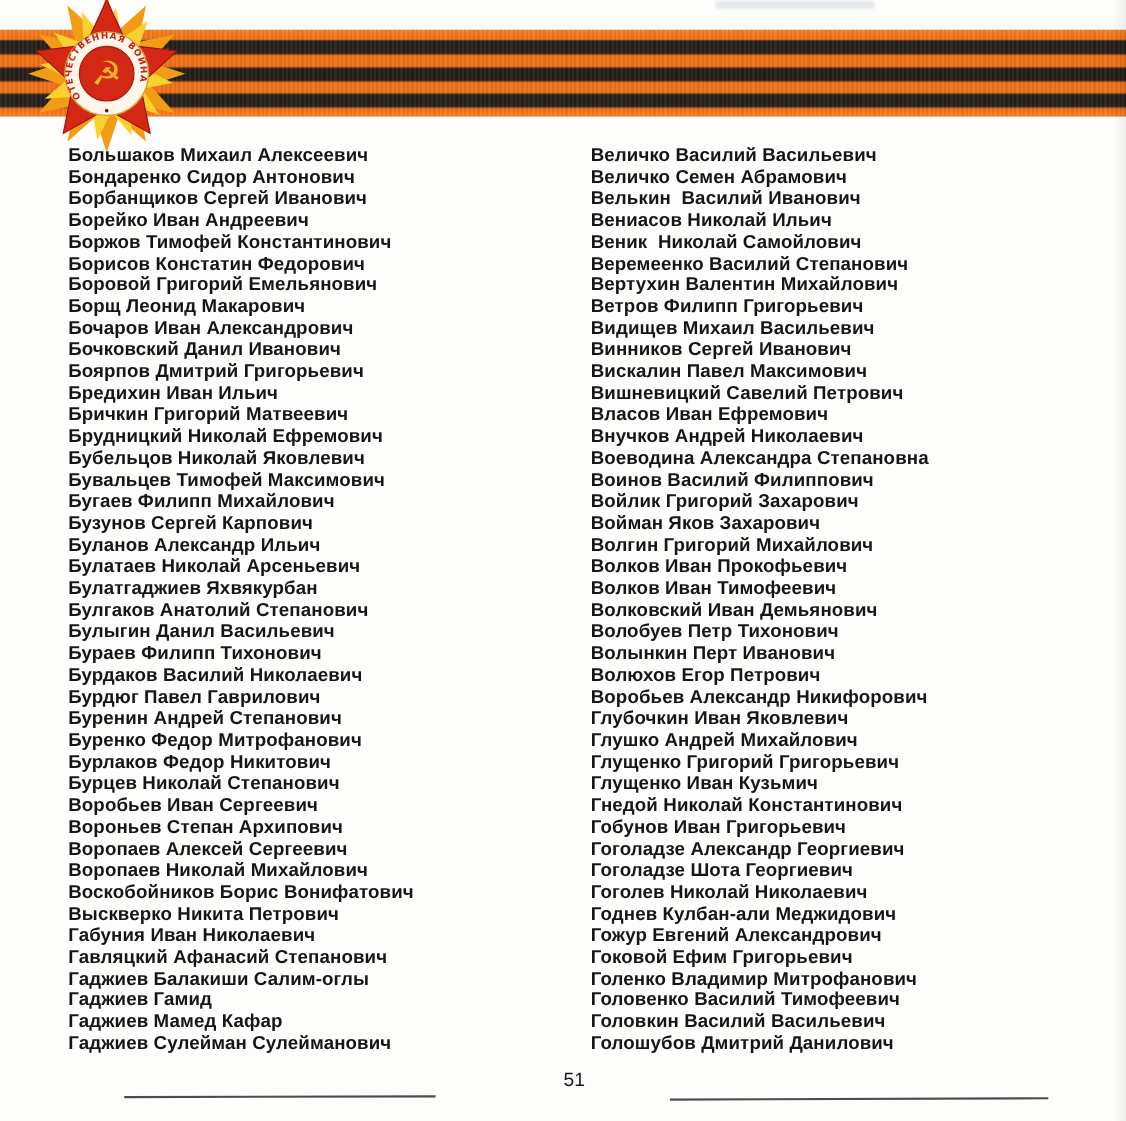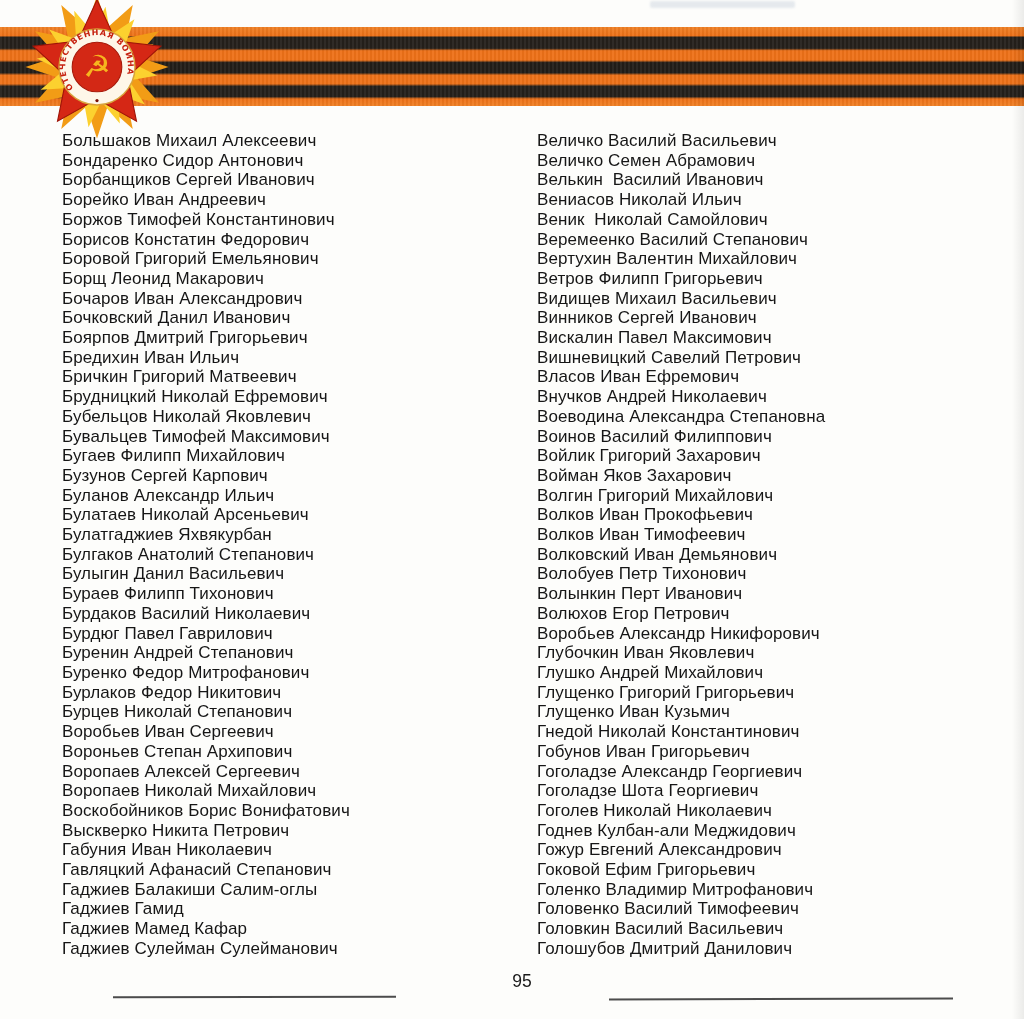--- a/index.html
+++ b/index.html
@@ -38,20 +38,21 @@
   }
   .emblem{position:absolute;left:24px;top:-6px;width:146px;height:146px;}
   .emblem svg{width:100%;height:100%;}
   .columns{position:absolute;left:0;top:131px;width:1024px;}
   .col{
     position:absolute;top:0;
     font-size:17px;line-height:19.7px;
     letter-spacing:.1px;
     white-space:pre;
     color:#161616;
+    font-weight:bold;
   }
   .col-left{left:62px;width:420px;}
   .col-right{left:537px;width:420px;}
   .footer-line{position:absolute;height:0;border-top:2px solid #4c4c4c;}
   .footer-line.left{left:113px;top:996px;width:283px;transform:rotate(-0.15deg);}
   .footer-line.right{left:609px;top:998px;width:344px;transform:rotate(-0.2deg);}
   .page-number{
     position:absolute;left:472px;top:971px;width:100px;
     text-align:center;font-size:17.5px;color:#1a1a1a;
   }
@@ -88,17 +89,17 @@
       <text x="100" y="114" text-anchor="middle" font-size="42" fill="#f6b51e" font-family="DejaVu Sans, sans-serif">☭</text>
     </svg>
   </div>
 
   <div class="columns">
     <div class="col col-left"><div class="name-row">Большаков Михаил Алексеевич</div><div class="name-row">Бондаренко Сидор Антонович</div><div class="name-row">Борбанщиков Сергей Иванович</div><div class="name-row">Борейко Иван Андреевич</div><div class="name-row">Боржов Тимофей Константинович</div><div class="name-row">Борисов Констатин Федорович</div><div class="name-row">Боровой Григорий Емельянович</div><div class="name-row">Борщ Леонид Макарович</div><div class="name-row">Бочаров Иван Александрович</div><div class="name-row">Бочковский Данил Иванович</div><div class="name-row">Боярпов Дмитрий Григорьевич</div><div class="name-row">Бредихин Иван Ильич</div><div class="name-row">Бричкин Григорий Матвеевич</div><div class="name-row">Брудницкий Николай Ефремович</div><div class="name-row">Бубельцов Николай Яковлевич</div><div class="name-row">Бувальцев Тимофей Максимович</div><div class="name-row">Бугаев Филипп Михайлович</div><div class="name-row">Бузунов Сергей Карпович</div><div class="name-row">Буланов Александр Ильич</div><div class="name-row">Булатаев Николай Арсеньевич</div><div class="name-row">Булатгаджиев Яхвякурбан</div><div class="name-row">Булгаков Анатолий Степанович</div><div class="name-row">Булыгин Данил Васильевич</div><div class="name-row">Бураев Филипп Тихонович</div><div class="name-row">Бурдаков Василий Николаевич</div><div class="name-row">Бурдюг Павел Гаврилович</div><div class="name-row">Буренин Андрей Степанович</div><div class="name-row">Буренко Федор Митрофанович</div><div class="name-row">Бурлаков Федор Никитович</div><div class="name-row">Бурцев Николай Степанович</div><div class="name-row">Воробьев Иван Сергеевич</div><div class="name-row">Вороньев Степан Архипович</div><div class="name-row">Воропаев Алексей Сергеевич</div><div class="name-row">Воропаев Николай Михайлович</div><div class="name-row">Воскобойников Борис Вонифатович</div><div class="name-row">Выскверко Никита Петрович</div><div class="name-row">Габуния Иван Николаевич</div><div class="name-row">Гавляцкий Афанасий Степанович</div><div class="name-row">Гаджиев Балакиши Салим-оглы</div><div class="name-row">Гаджиев Гамид</div><div class="name-row">Гаджиев Мамед Кафар</div><div class="name-row">Гаджиев Сулейман Сулейманович</div></div>
     <div class="col col-right"><div class="name-row">Величко Василий Васильевич</div><div class="name-row">Величко Семен Абрамович</div><div class="name-row">Велькин  Василий Иванович</div><div class="name-row">Вениасов Николай Ильич</div><div class="name-row">Веник  Николай Самойлович</div><div class="name-row">Веремеенко Василий Степанович</div><div class="name-row">Вертухин Валентин Михайлович</div><div class="name-row">Ветров Филипп Григорьевич</div><div class="name-row">Видищев Михаил Васильевич</div><div class="name-row">Винников Сергей Иванович</div><div class="name-row">Вискалин Павел Максимович</div><div class="name-row">Вишневицкий Савелий Петрович</div><div class="name-row">Власов Иван Ефремович</div><div class="name-row">Внучков Андрей Николаевич</div><div class="name-row">Воеводина Александра Степановна</div><div class="name-row">Воинов Василий Филиппович</div><div class="name-row">Войлик Григорий Захарович</div><div class="name-row">Войман Яков Захарович</div><div class="name-row">Волгин Григорий Михайлович</div><div class="name-row">Волков Иван Прокофьевич</div><div class="name-row">Волков Иван Тимофеевич</div><div class="name-row">Волковский Иван Демьянович</div><div class="name-row">Волобуев Петр Тихонович</div><div class="name-row">Волынкин Перт Иванович</div><div class="name-row">Волюхов Егор Петрович</div><div class="name-row">Воробьев Александр Никифорович</div><div class="name-row">Глубочкин Иван Яковлевич</div><div class="name-row">Глушко Андрей Михайлович</div><div class="name-row">Глущенко Григорий Григорьевич</div><div class="name-row">Глущенко Иван Кузьмич</div><div class="name-row">Гнедой Николай Константинович</div><div class="name-row">Гобунов Иван Григорьевич</div><div class="name-row">Гоголадзе Александр Георгиевич</div><div class="name-row">Гоголадзе Шота Георгиевич</div><div class="name-row">Гоголев Николай Николаевич</div><div class="name-row">Годнев Кулбан-али Меджидович</div><div class="name-row">Гожур Евгений Александрович</div><div class="name-row">Гоковой Ефим Григорьевич</div><div class="name-row">Голенко Владимир Митрофанович</div><div class="name-row">Головенко Василий Тимофеевич</div><div class="name-row">Головкин Василий Васильевич</div><div class="name-row">Голошубов Дмитрий Данилович</div></div>
   </div>
 
   <div class="footer-line left"></div>
-  <div class="page-number">95</div>
+  <div class="page-number">51</div>
   <div class="footer-line right"></div>
 
   <div class="edge-shade-right"></div>
 </div>
 
 </body></html>

